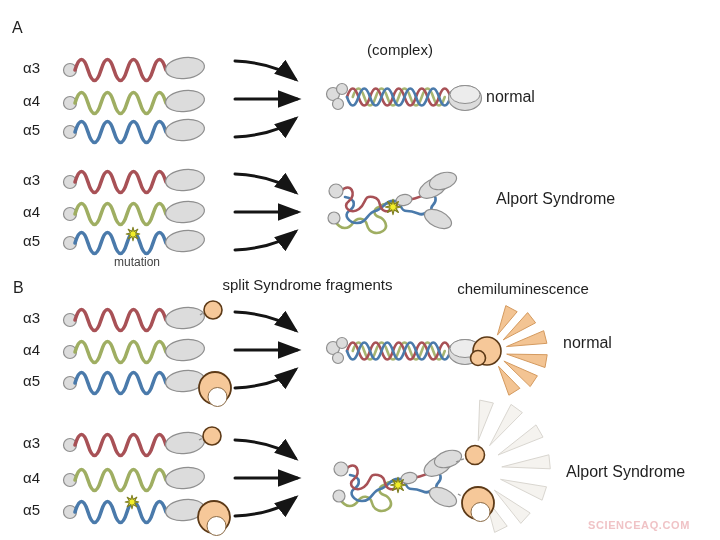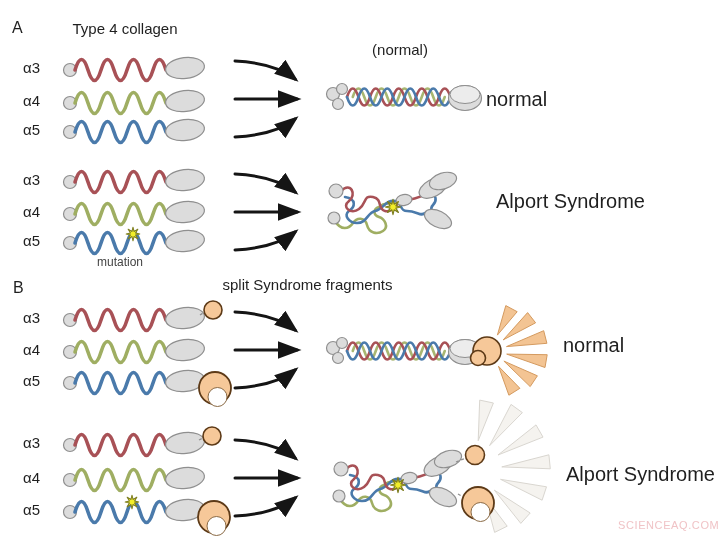--- a/index.html
+++ b/index.html
@@ -7,22 +7,22 @@
     position:relative; width:720px; height:540px; background:#ffffff;
     font-family:"Liberation Sans", sans-serif; color:var(--c-text,#1f1f1f);
     overflow:hidden;
   }
   #art { position:absolute; left:0; top:0; }
   .txt { position:absolute; white-space:nowrap; }
   .center { text-align:center; white-space:normal; }
   .heading { font-size:15px; color:var(--c-text); }
   .panel-letter { font-size:16px; color:var(--c-text); }
   .chain-label { font-size:15px; width:30px; text-align:left; color:var(--c-text); }
-  .result { font-size:20px; color:var(--c-text); }
-  .small-note { font-size:12px; color:var(--c-textSoft); width:80px; }
+  .result { font-size:16px; color:var(--c-text); }
+  .small-note { font-size:12px; color:var(--c-textSoft); width:80px; text-align:center; }
   .watermark { font-size:11px; letter-spacing:0.6px; color:var(--c-watermark); }
   
   .gf   { fill:var(--c-grayFill); stroke:var(--c-grayStroke); stroke-width:1.2; }
   .gfl  { fill:var(--c-grayLight); stroke:var(--c-grayStroke); stroke-width:1; }
   .wave { fill:none; stroke:currentColor; stroke-width:3.6; stroke-linecap:round; }
   .braid{ fill:none; stroke-width:2.6; stroke-linecap:round; }
   .b-red   { stroke:var(--c-red); }
   .b-green { stroke:var(--c-green); opacity:.9; }
   .b-blue  { stroke:var(--c-blue); }
   .tangle-strand { fill:none; stroke-width:2.6; stroke-linecap:round; }
@@ -202,41 +202,41 @@
       <path class="dash" d="M456,462 L466,458"></path>
       <circle cx="475" cy="455" r="9.5" class="nluc"></circle>
       <path class="dash" d="M458,494 L465,498"></path>
       <g>
           <use href="#lgbit" transform="translate(478,503)"></use>
         </g>
     </g>
   </svg>
 
   <div class="txt panel-letter" style="left:12px; top:19px;">A</div>
-  <div class="txt heading center" style="left:45px; top:20px; width:160px;">Type 4 collagen</div>
-  <div class="txt heading center" style="left:290px; top:41px; width:220px;">(normal)</div>
+  <div class="txt heading center" style="left:290px; top:41px; width:220px;">(complex)</div>
 
   <div class="txt chain-label" style="left:23px; top:59px;">α3</div>
   <div class="txt chain-label" style="left:23px; top:92px;">α4</div>
   <div class="txt chain-label" style="left:23px; top:121px;">α5</div>
   <div class="txt result" style="left:486px; top:88px;">normal</div>
 
   <div class="txt chain-label" style="left:23px; top:171px;">α3</div>
   <div class="txt chain-label" style="left:23px; top:203px;">α4</div>
   <div class="txt chain-label" style="left:23px; top:232px;">α5</div>
   <div class="txt small-note" style="left:97px; top:255px;">mutation</div>
   <div class="txt result" style="left:496px; top:190px;">Alport Syndrome</div>
 
   <div class="txt panel-letter" style="left:13px; top:279px;">B</div>
   <div class="txt heading center" style="left:215px; top:276px; width:185px;">split Syndrome fragments</div>
+  <div class="txt heading center" style="left:443px; top:280px; width:160px;">chemiluminescence</div>
 
   <div class="txt chain-label" style="left:23px; top:309px;">α3</div>
   <div class="txt chain-label" style="left:23px; top:341px;">α4</div>
   <div class="txt chain-label" style="left:23px; top:372px;">α5</div>
   <div class="txt result" style="left:563px; top:334px;">normal</div>
 
   <div class="txt chain-label" style="left:23px; top:434px;">α3</div>
   <div class="txt chain-label" style="left:23px; top:469px;">α4</div>
   <div class="txt chain-label" style="left:23px; top:501px;">α5</div>
   <div class="txt result" style="left:566px; top:463px;">Alport Syndrome</div>
 
-  <div class="txt watermark" style="left:618px; top:519px;">SCIENCEAQ.COM</div>
+  <div class="txt watermark" style="left:588px; top:519px;font-weight:bold;">SCIENCEAQ.COM</div>
 </div>
 
 </body></html>

